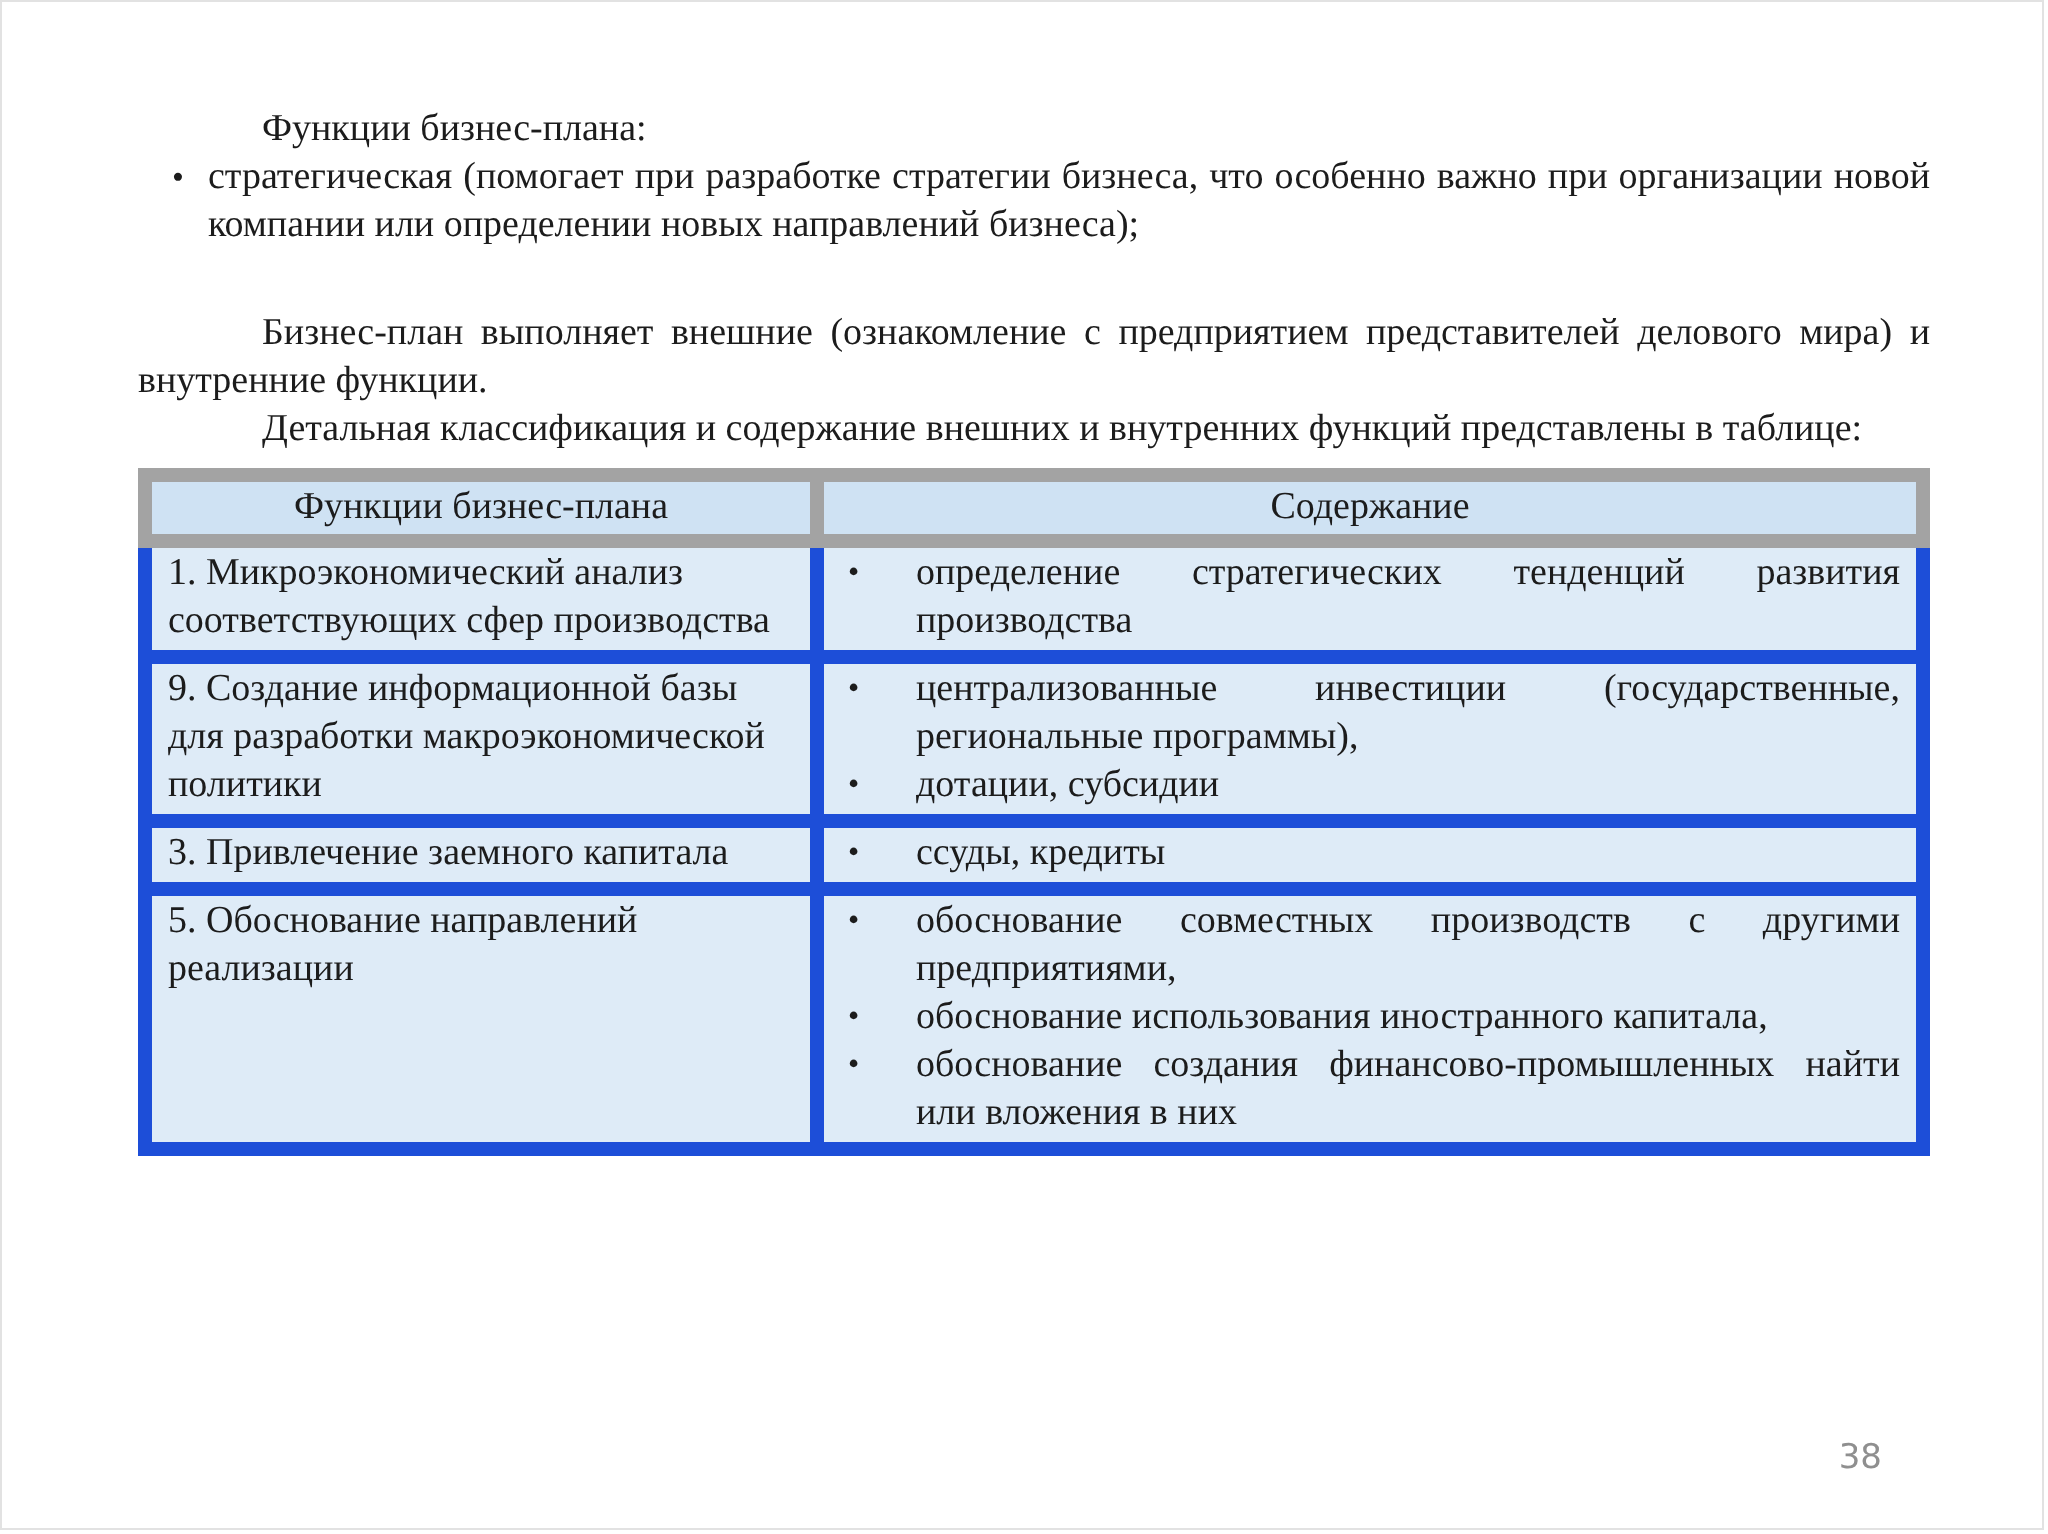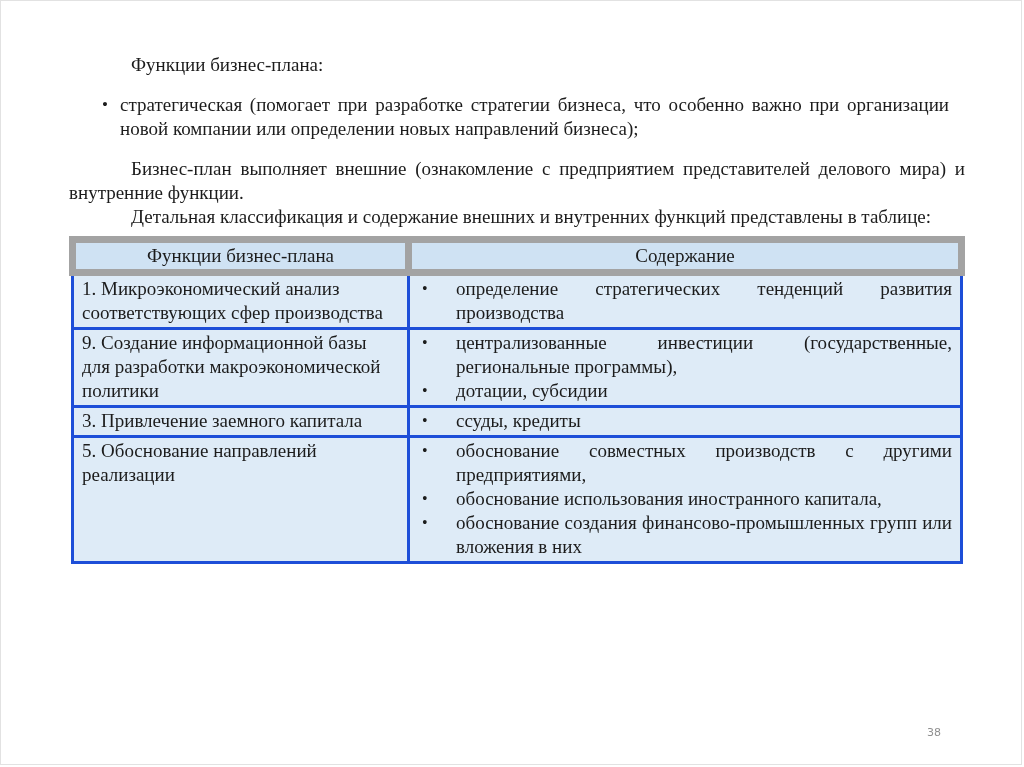--- a/index.html
+++ b/index.html
@@ -26,79 +26,79 @@
     padding:52px 56px 0 68px;
     font-size:19px;
     line-height:24px;
   }
   .lead-para{
     margin:0;
     text-indent:62px;
     text-align:justify;
   }
   ul.bullets{
-    margin:16px;padding:0;
+    margin:0;padding:0;
     list-style:none;
   }
   ul.bullets li{
     position:relative;
     padding-left:35px;
     text-align:justify;
   }
   ul.bullets li::before{
     content:"\2022";
     position:absolute;
     left:17px;top:0;
     font-size:17px;
   }
   .para{
     margin:0;
     text-indent:62px;
     text-align:justify;
   }
-  .para-gap{margin-top:14px;}
+  .para-gap{margin-top:30px;}
   table.func-table{
     width:100%;
     margin-top:7px;
     border-collapse:collapse;
     table-layout:fixed;
   }
   table.func-table col.c1{width:336px;}
   table.func-table th{
     background:var(--table-header-bg);
     border:7px solid #a3a3a3;
     font-weight:normal;
     text-align:center;
     padding:1px 4px;
     line-height:24px;
   }
   table.func-table td{
     background:var(--table-body-bg);
-    border:3px solid #1d4ed8;
+    border:7px solid #1d4ed8;
     vertical-align:top;
     padding:1px 8px 2px 8px;
     line-height:24px;
   }
   td.content-cell{padding-left:12px;padding-right:10px;}
   .c-item{
     position:relative;
     padding-left:38px;
     text-align:justify;
   }
   .c-item::before{
     content:"\2022";
     position:absolute;
     left:4px;top:0;
     font-size:16px;
   }
   .page-number{
     position:absolute;
     right:80px;bottom:26px;
     font-family:"DejaVu Sans","Liberation Sans",sans-serif;
-    font-size:11px;
+    font-size:17px;
     line-height:1;
     color:var(--page-number-color);
   }
 </style>
 </head>
 <body>
 
 <div class="slide">
 
   <p class="lead-para">Функции бизнес-плана:</p>
@@ -139,20 +139,20 @@
           <td class="func-cell">3. Привлечение заемного капитала</td>
           <td class="content-cell">
             <div class="c-item">ссуды, кредиты</div>
           </td>
         </tr>
         <tr>
           <td class="func-cell">5. Обоснование направлений реализации</td>
           <td class="content-cell">
             <div class="c-item">обоснование совместных производств с другими предприятиями,</div>
             <div class="c-item">обоснование использования иностранного капитала,</div>
-            <div class="c-item">обоснование создания финансово-промышленных групп или вложения в них</div>
+            <div class="c-item">обоснование создания финансово-промышленных найти или вложения в них</div>
           </td>
         </tr>
       </tbody>
   </table>
 
   <div class="page-number">38</div>
 </div>
 
 </body></html>

